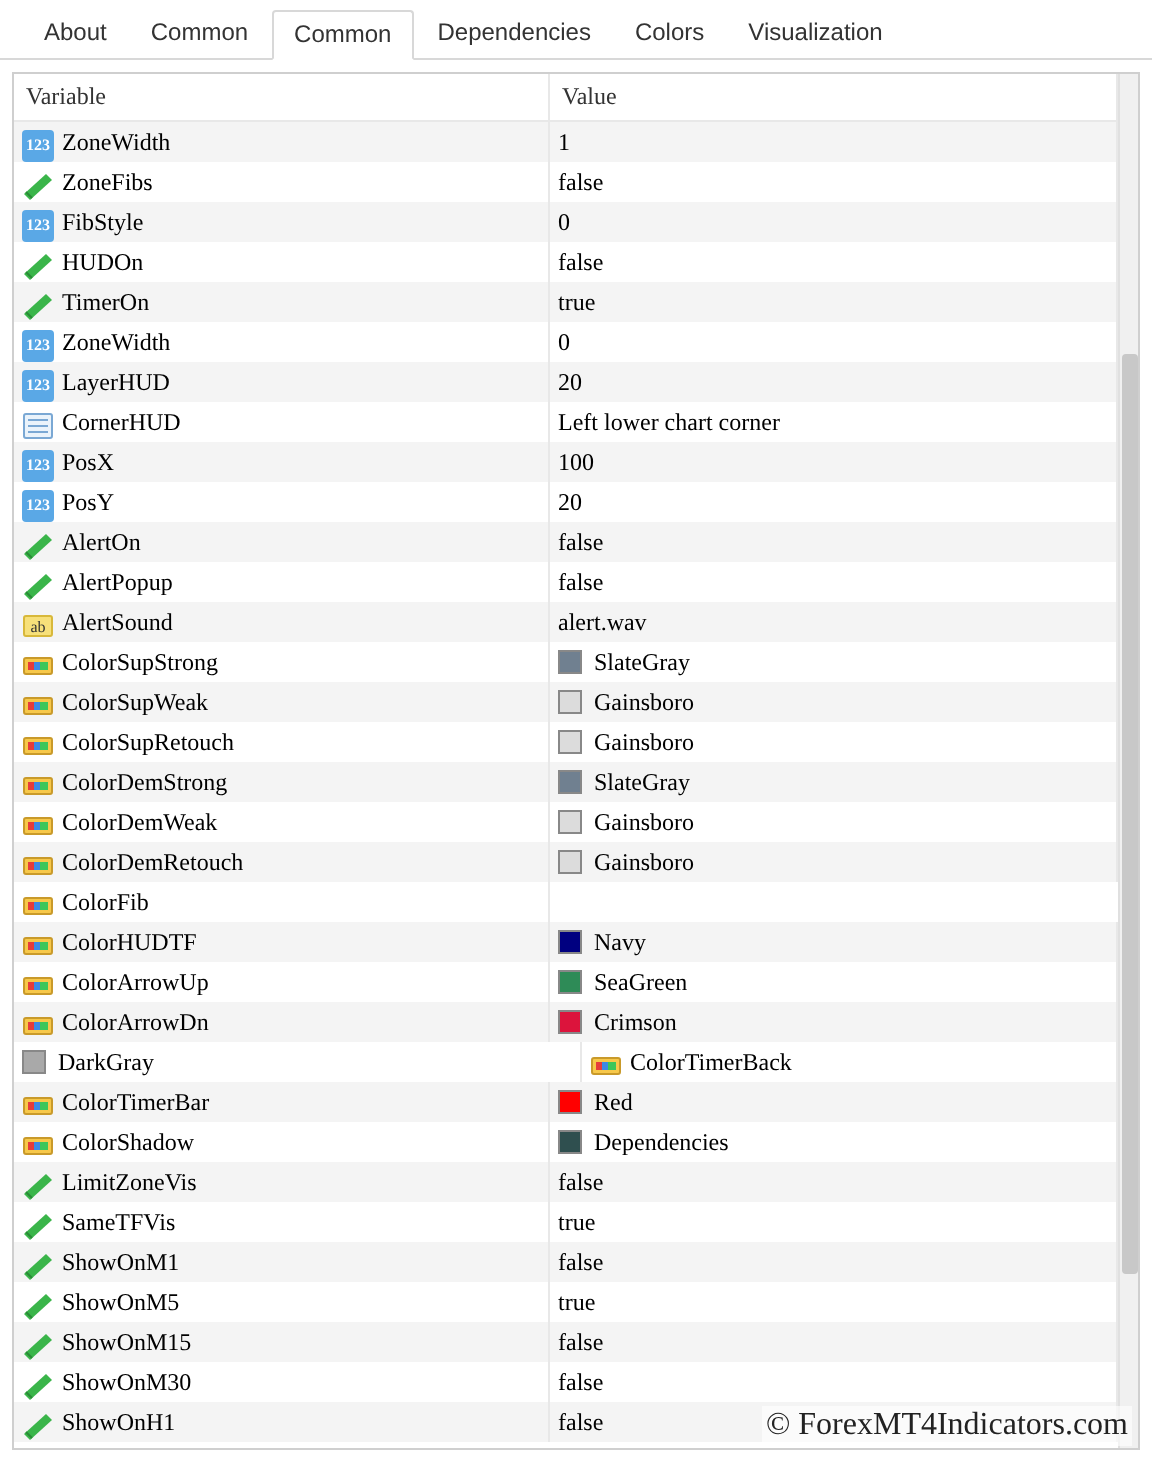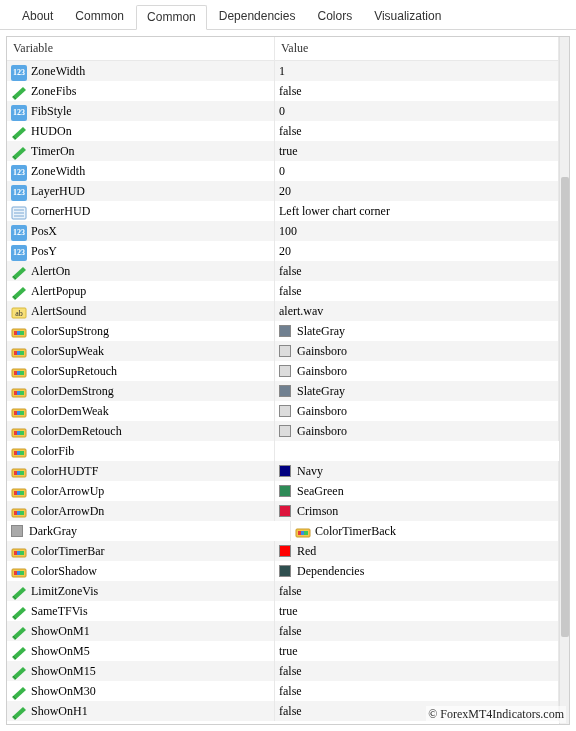--- a/index.html
+++ b/index.html
@@ -111,21 +111,21 @@
   left: 1px;
   height: 460px;
   background: #c8c8c8;
   border-radius: 2px;
 }
 .watermark {
   position: absolute;
   right: 10px;
   bottom: 8px;
   font-family: Georgia, serif;
-  font-size: 12px;
+  font-size: 16px;
   color: #222;
   pointer-events: none;
   background: rgba(255,255,255,0.6);
   padding: 1px 2px;
 }
 </style>
 </head>
 <body>
 
 <div class="tabs" id="tabbar">

